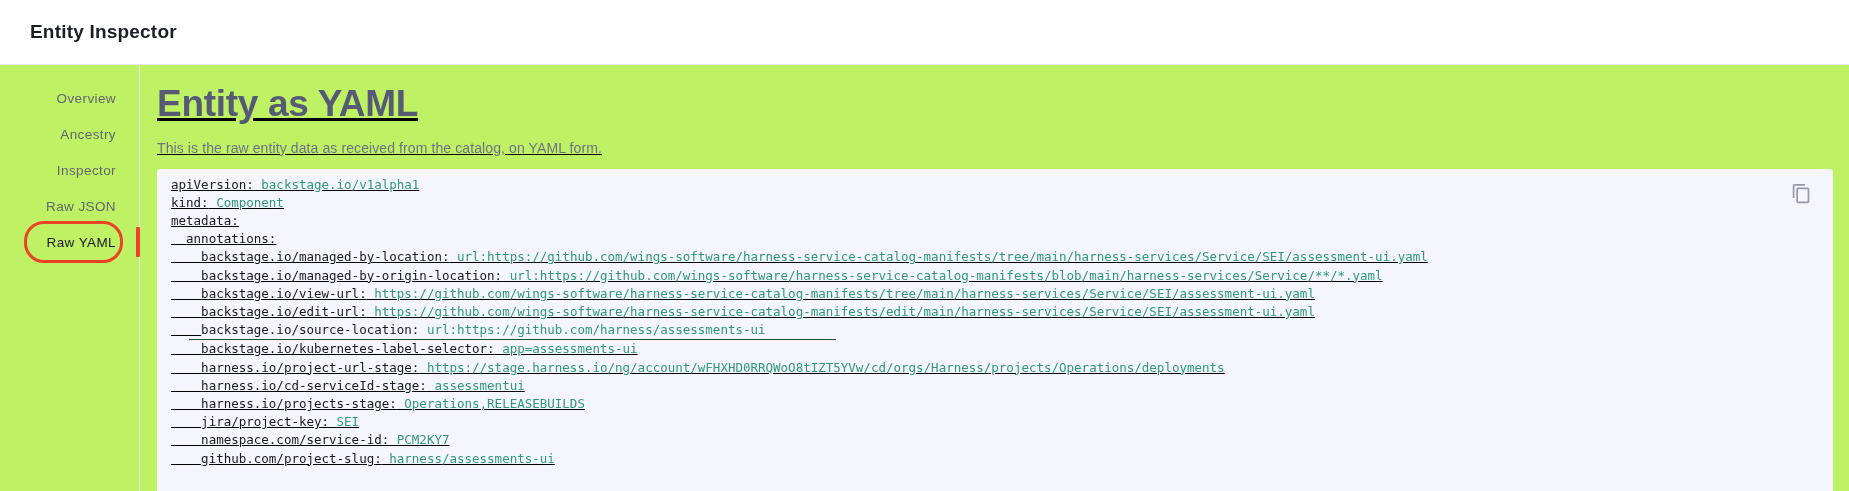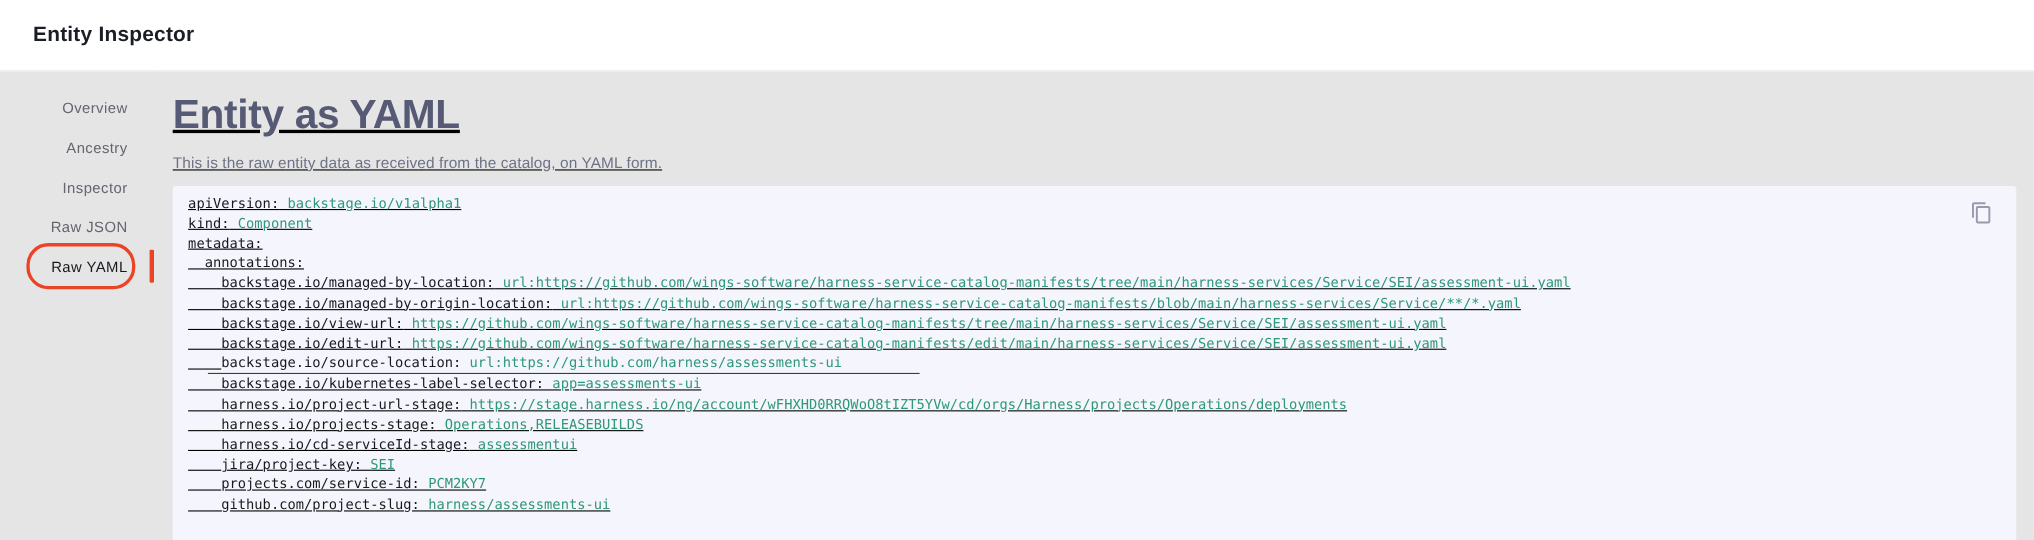--- a/index.html
+++ b/index.html
@@ -1,18 +1,18 @@
 <!DOCTYPE html>
 <html><head>
 <meta charset="utf-8">
 <style>
   * { margin:0; padding:0; box-sizing:border-box; }
   html,body { background:#ffffff; }
   body { font-family:"Liberation Sans","DejaVu Sans",sans-serif; }
-  .screen { position:relative; width:1849px; height:491px; overflow:hidden; background:#e5e5e5; }
+  .screen { position:relative; width:1849px; height:491px; overflow:hidden; background:#bef264; }
 
   .header { height:65px; display:flex; align-items:center; padding:0 30px; border-bottom:1px solid #e7e7ec; background:#fff; }
   .header-title { font-size:19px; font-weight:700; color:#1c1e26; letter-spacing:.2px; }
 
   .main { display:flex; height:426px; }
 
   .sidebar { flex:0 0 140px; width:140px; border-right:1px solid #e4e4e9; padding-top:15px;padding-left:19px; }
   .tab { position:relative; height:36px; display:flex; align-items:center; justify-content:flex-end;
          padding-right:23px; font-size:13.5px; letter-spacing:.4px; color:#63656f; cursor:pointer;
          font-weight:400; white-space:nowrap; }
@@ -71,23 +71,23 @@
             <div class="code-line"><span><span class="k">kind:</span><span class="v"> Component</span></span></div>
             <div class="code-line"><span><span class="k">metadata:</span></span></div>
             <div class="code-line">  <span><span class="k">annotations:</span></span></div>
             <div class="code-line">    <span><span class="k">backstage.io/managed-by-location:</span><span class="v"> url:https://github.com/wings-software/harness-service-catalog-manifests/tree/main/harness-services/Service/SEI/assessment-ui.yaml</span></span></div>
             <div class="code-line">    <span><span class="k">backstage.io/managed-by-origin-location:</span><span class="v"> url:https://github.com/wings-software/harness-service-catalog-manifests/blob/main/harness-services/Service/**/*.yaml</span></span></div>
             <div class="code-line">    <span><span class="k">backstage.io/view-url:</span><span class="v"> https://github.com/wings-software/harness-service-catalog-manifests/tree/main/harness-services/Service/SEI/assessment-ui.yaml</span></span></div>
             <div class="code-line">    <span><span class="k">backstage.io/edit-url:</span><span class="v"> https://github.com/wings-software/harness-service-catalog-manifests/edit/main/harness-services/Service/SEI/assessment-ui.yaml</span></span></div>
             <div class="code-line">    <span class="red-underline"><span class="k">backstage.io/source-location:</span><span class="v"> url:https://github.com/harness/assessments-ui</span></span></div>
             <div class="code-line">    <span><span class="k">backstage.io/kubernetes-label-selector:</span><span class="v"> app=assessments-ui</span></span></div>
             <div class="code-line">    <span><span class="k">harness.io/project-url-stage:</span><span class="v"> https://stage.harness.io/ng/account/wFHXHD0RRQWoO8tIZT5YVw/cd/orgs/Harness/projects/Operations/deployments</span></span></div>
+            <div class="code-line">    <span><span class="k">harness.io/cd-serviceId-stage:</span><span class="v"> assessmentui</span></span></div>
             <div class="code-line">    <span><span class="k">harness.io/projects-stage:</span><span class="v"> Operations,RELEASEBUILDS</span></span></div>
-            <div class="code-line">    <span><span class="k">harness.io/cd-serviceId-stage:</span><span class="v"> assessmentui</span></span></div>
             <div class="code-line">    <span><span class="k">jira/project-key:</span><span class="v"> SEI</span></span></div>
-            <div class="code-line">    <span><span class="k">projects.com/service-id:</span><span class="v"> PCM2KY7</span></span></div>
+            <div class="code-line">    <span><span class="k">namespace.com/service-id:</span><span class="v"> PCM2KY7</span></span></div>
             <div class="code-line">    <span><span class="k">github.com/project-slug:</span><span class="v"> harness/assessments-ui</span></span></div>
           </div>
       </div>
     </div>
 
   </div>
 </div>
 
 </body></html>

